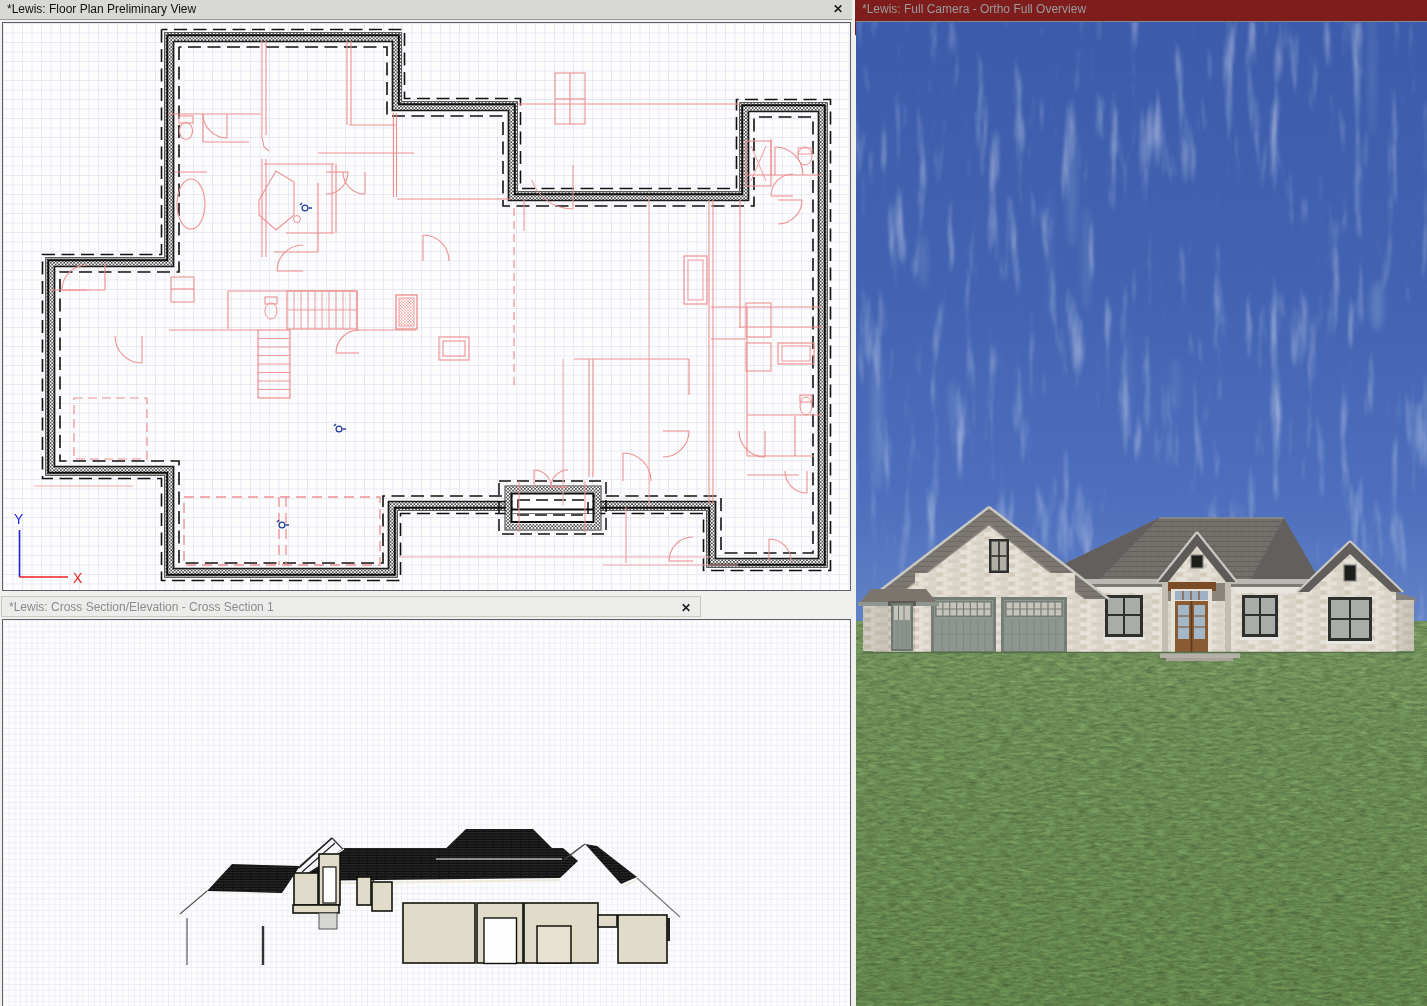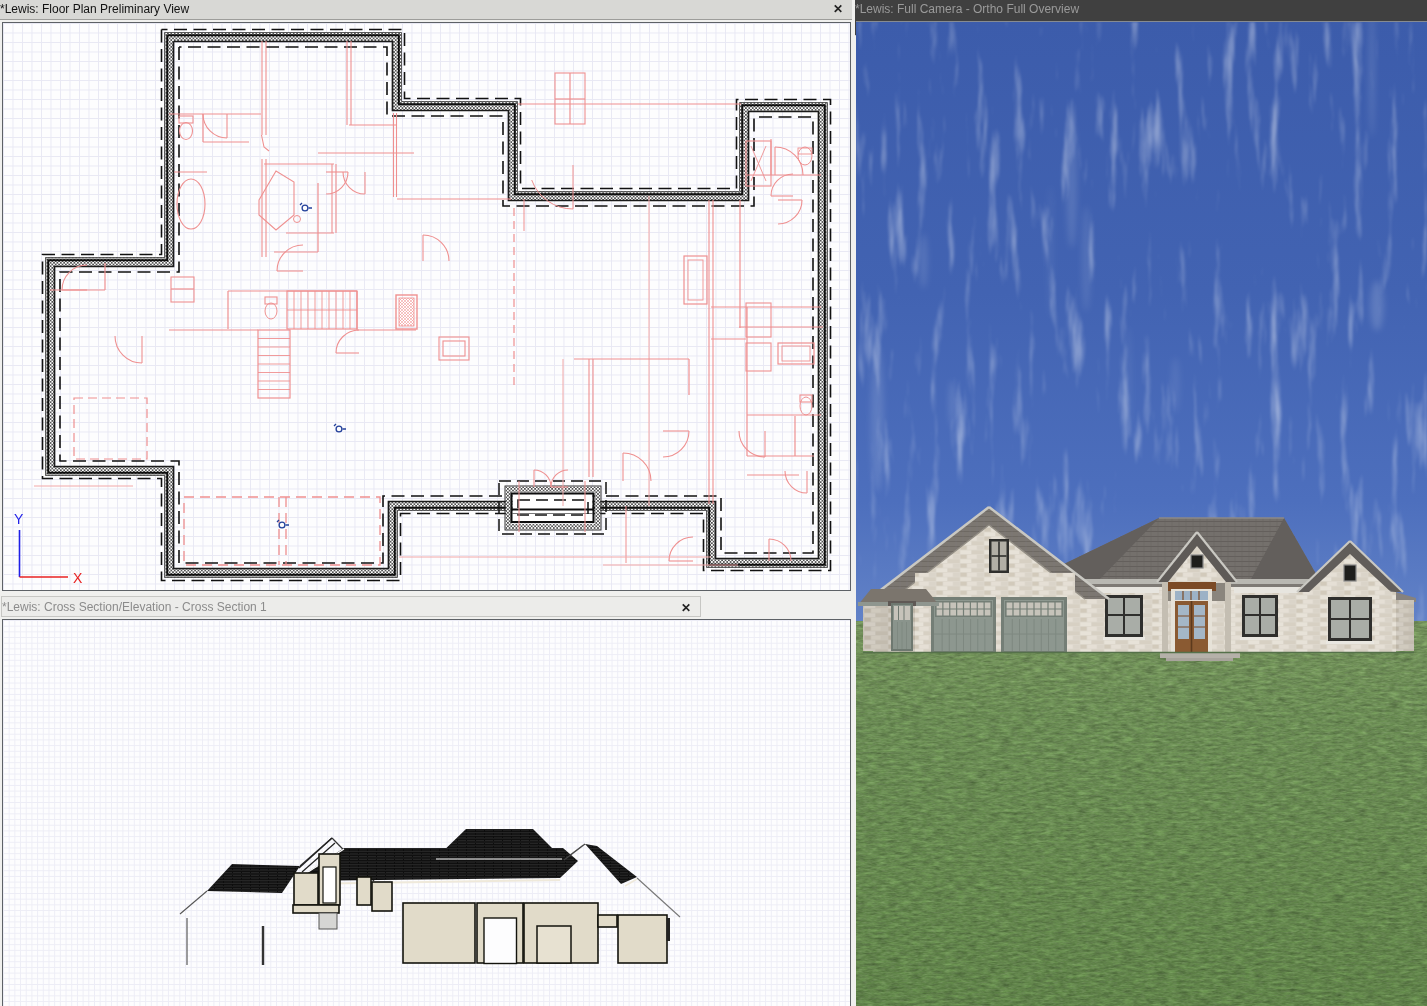--- a/index.html
+++ b/index.html
@@ -1,26 +1,26 @@
 <!DOCTYPE html>
 <html><head><meta charset="utf-8"><style>
 *{margin:0;padding:0;box-sizing:border-box}
 body{width:1427px;height:1006px;background:#f0f0ee;font-family:"Liberation Sans",sans-serif;position:relative;overflow:hidden}
-.tb{position:absolute;font-size:12px;line-height:19px;white-space:nowrap;padding-left:0}
+.tb{position:absolute;font-size:12px;line-height:19px;white-space:nowrap;padding-left:7px}
 .tb .x{position:absolute;right:9px;top:0;font-size:12px;color:#222;font-weight:bold}
 #t1{left:0;top:0;width:852px;height:20px;background:#d8d8d5;border-bottom:1px solid #9d9d9a;color:#111}
 #c1{position:absolute;left:2px;top:22px;width:849px;height:569px;border:1.5px solid #5d6166;background:
  linear-gradient(to right,#e8e8f4 1px,transparent 1px),
  linear-gradient(to bottom,#e8e8f4 1px,transparent 1px),#fdfdfe;background-size:9.5px 9.5px}
 #t2{left:1px;top:596px;width:700px;height:21px;background:#ececea;border:1px solid #c7c7c4;color:#8b8b8b;line-height:20px}
 #t2 .x{top:1px}
 #c2{position:absolute;left:2px;top:619px;width:849px;height:387px;border:1.5px solid #5d6166;border-bottom:none;background:
  linear-gradient(to right,#ededf6 1px,transparent 1px),
  linear-gradient(to bottom,#ededf6 1px,transparent 1px),#fdfdfe;background-size:5.7px 5.7px}
-#t3{left:855px;top:0;width:572px;height:36px;background:#404040;border-bottom:1px solid #cfcfcc;color:#9a9a9a}
+#t3{left:855px;top:0;width:572px;height:36px;background:#7f1d1d;border-bottom:1px solid #cfcfcc;color:#9a9a9a}
 #c3{position:absolute;left:856px;top:21px;width:571px;height:985px;border-top:1px solid #868b92;overflow:hidden}
 svg{display:block}
 </style></head><body>
 <div class="tb" id="t1">*Lewis: Floor Plan Preliminary View<span class="x">✕</span></div>
 <div id="c1">
     <svg width="852" height="569" viewBox="0 22 852 569" style="position:absolute;left:0;top:0">
 <defs>
 <pattern id="xh" width="3.4" height="3.4" patternUnits="userSpaceOnUse">
  <rect width="3.4" height="3.4" fill="white"></rect>
  <path d="M-0.9,0.9 L0.9,-0.9 M0,3.4 L3.4,0 M2.5,4.3 L4.3,2.5" stroke="#101010" stroke-width="0.62" fill="none"></path>

